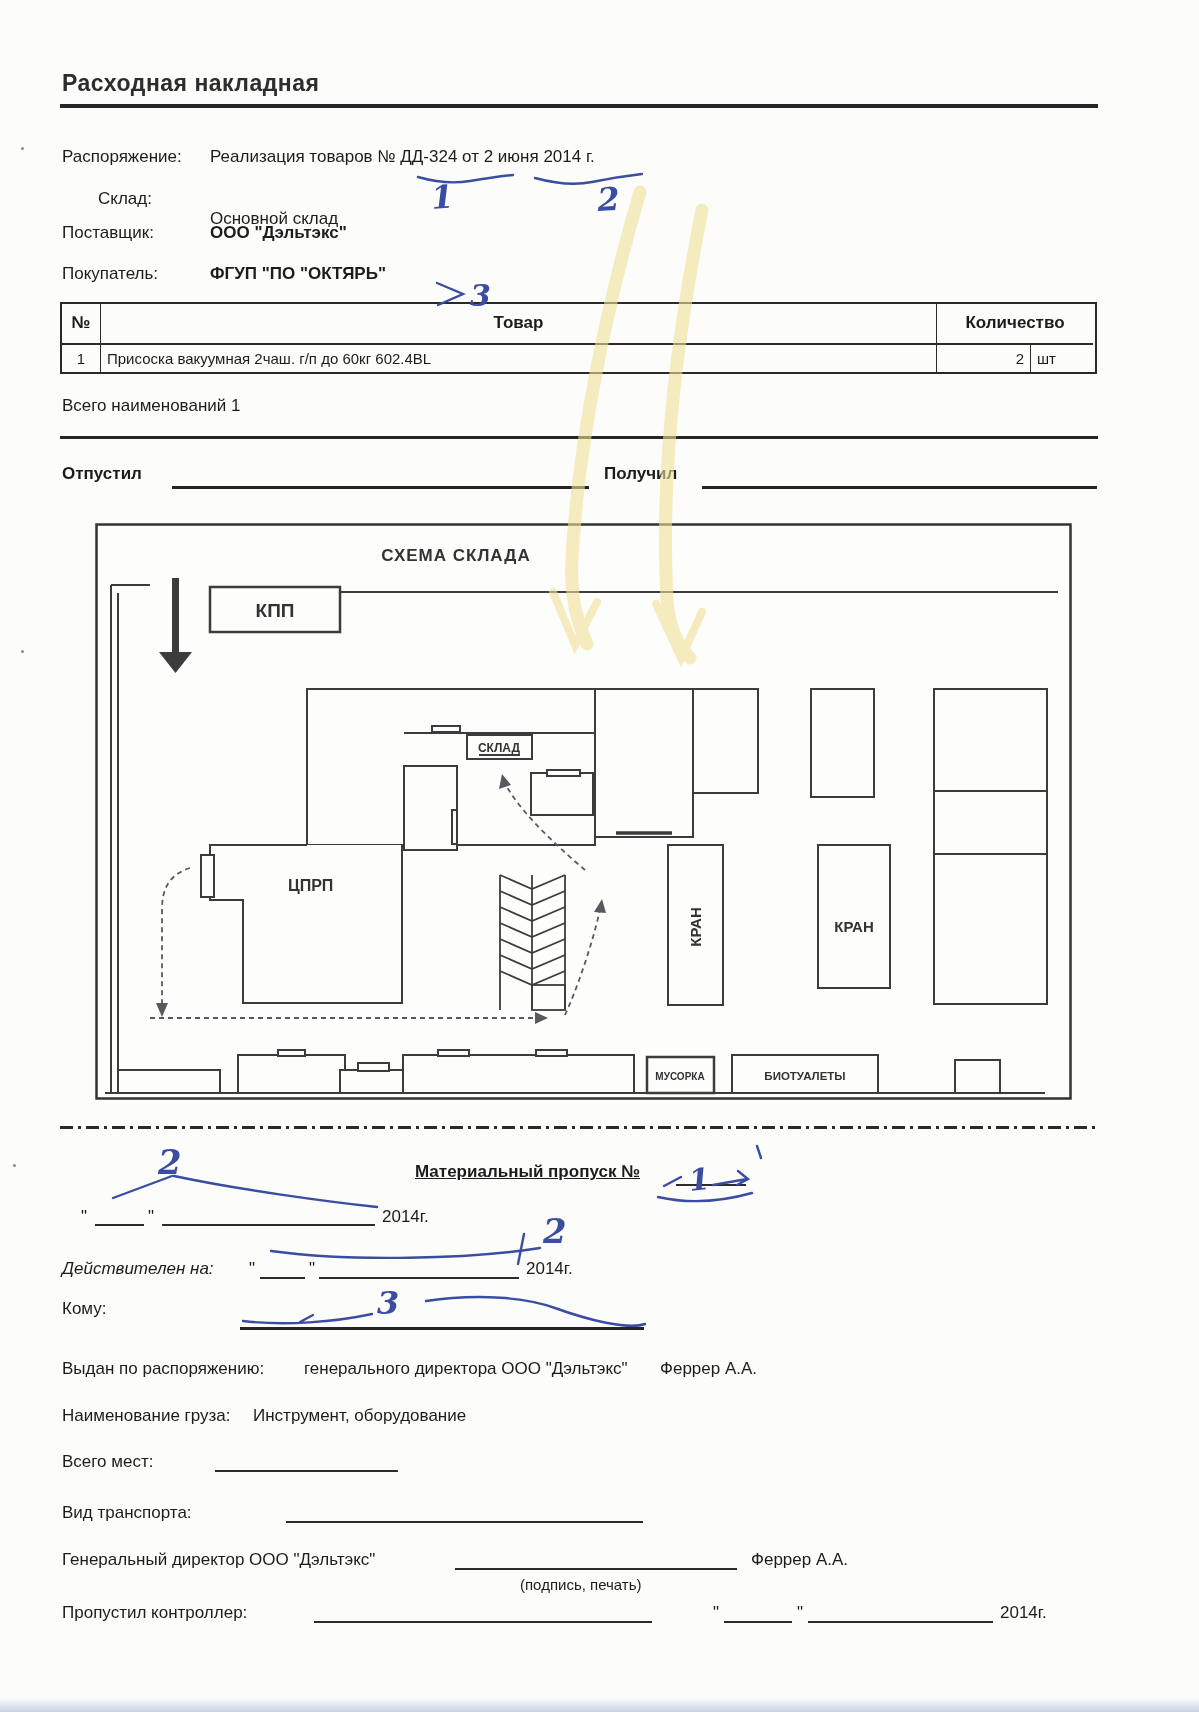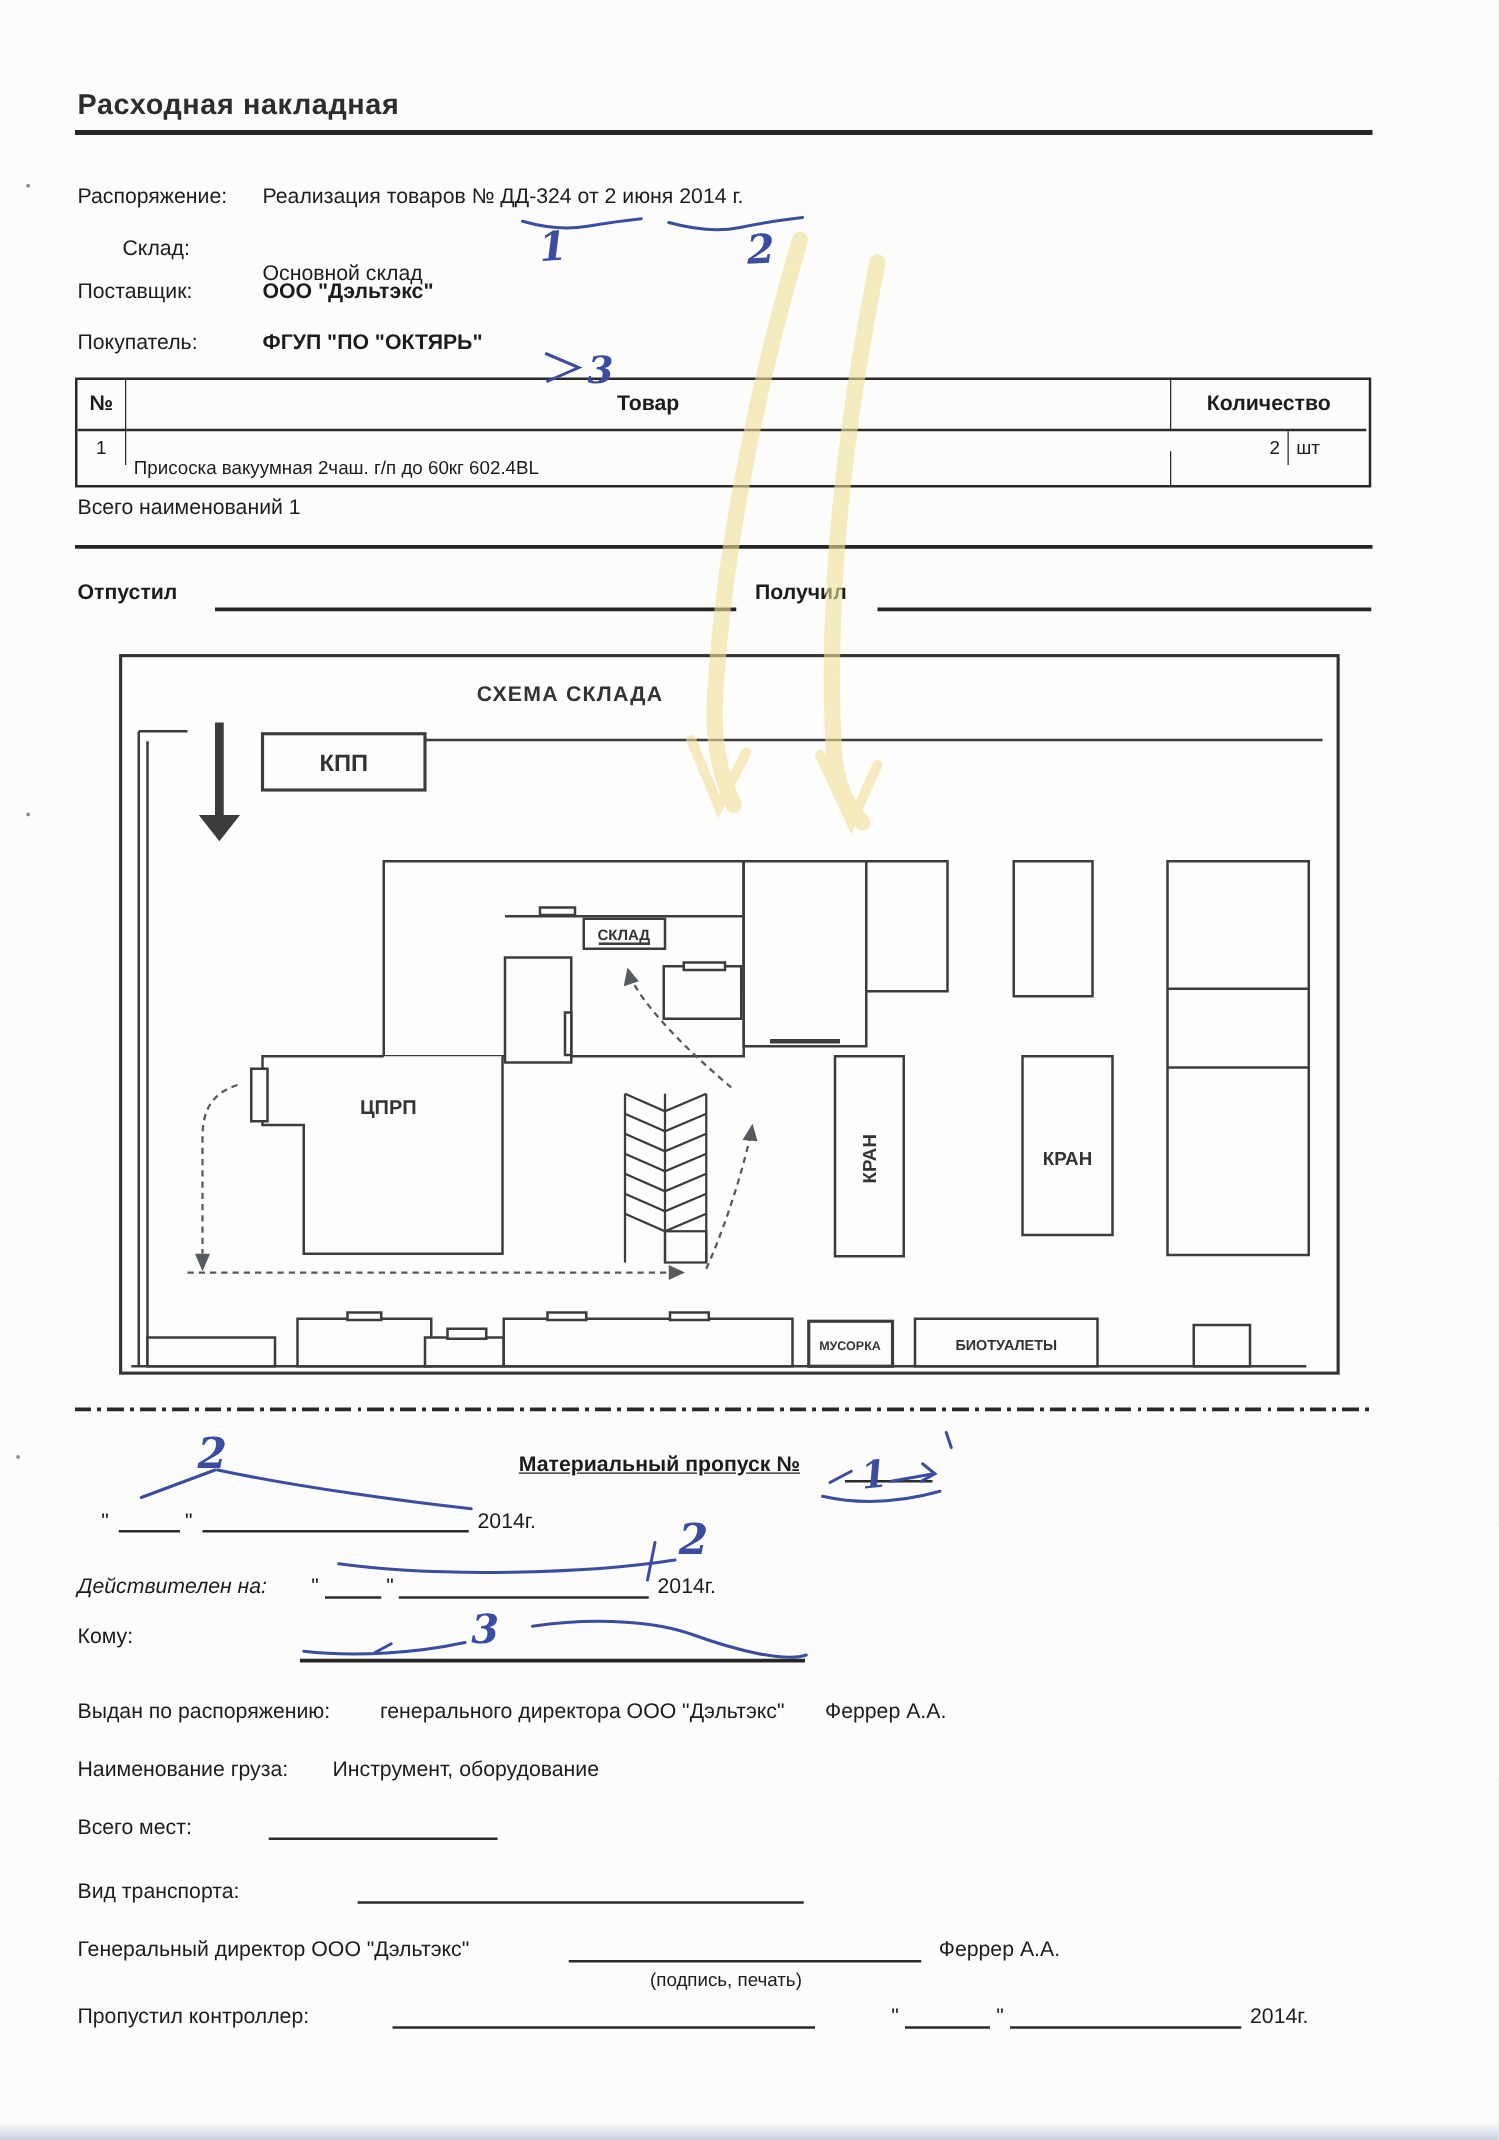--- a/index.html
+++ b/index.html
@@ -53,21 +53,21 @@
   <div class="abs t17 b" style="left:210px;top:264px;">ФГУП "ПО "ОКТЯРЬ"</div>
 
   <div class="invtable">
     <div class="invrow">
       <div class="invcell hdr c-num b t17">№</div>
       <div class="invcell hdr c-prod b t17" style="justify-content:center;">Товар</div>
       <div class="invcell hdr c-qtyhdr b t17">Количество</div>
     </div>
     <div class="invrow">
       <div class="invcell dat c-num t15">1</div>
-      <div class="invcell dat c-prod t15" style="padding-left:6px;margin-top:16px;">Присоска вакуумная 2чаш. г/п до 60кг 602.4BL</div>
+      <div class="invcell dat c-prod t15" style="padding-left:6px;">Присоска вакуумная 2чаш. г/п до 60кг 602.4BL</div>
       <div class="invcell dat c-qty t15">2</div>
       <div class="invcell dat c-unit t15">шт</div>
     </div>
   </div>
 
   <div class="abs t17" style="left:62px;top:396px;">Всего наименований 1</div>
   <div class="hr" style="left:60px;top:436px;width:1038px;height:3px;"></div>
 
   <div class="abs t17 b" style="left:62px;top:464px;">Отпустил</div>
   <div class="uline-th" style="left:172px;top:486px;width:417px;"></div>
@@ -186,21 +186,21 @@
   <div class="abs t17" style="left:526px;top:1259px;">2014г.</div>
 
   <div class="abs t17" style="left:62px;top:1299px;">Кому:</div>
   <div class="uline-th" style="left:240px;top:1327px;width:404px;"></div>
 
   <div class="abs t17" style="left:62px;top:1359px;">Выдан по распоряжению:</div>
   <div class="abs t17" style="left:304px;top:1359px;">генерального директора  ООО "Дэльтэкс"</div>
   <div class="abs t17" style="left:660px;top:1359px;">Феррер А.А.</div>
 
   <div class="abs t17" style="left:62px;top:1406px;">Наименование груза:</div>
-  <div class="abs t17" style="left:266px;top:1406px;text-align:center;">Инструмент, оборудование</div>
+  <div class="abs t17" style="left:253px;top:1406px;text-align:center;">Инструмент, оборудование</div>
 
   <div class="abs t17" style="left:62px;top:1452px;">Всего мест:</div>
   <div class="uline" style="left:215px;top:1470px;width:183px;"></div>
 
   <div class="abs t17" style="left:62px;top:1503px;">Вид транспорта:</div>
   <div class="uline" style="left:286px;top:1521px;width:357px;"></div>
 
   <div class="abs t17" style="left:62px;top:1550px;">Генеральный директор ООО "Дэльтэкс"</div>
   <div class="uline" style="left:455px;top:1568px;width:282px;"></div>
   <div class="abs t17" style="left:751px;top:1550px;">Феррер А.А.</div>

